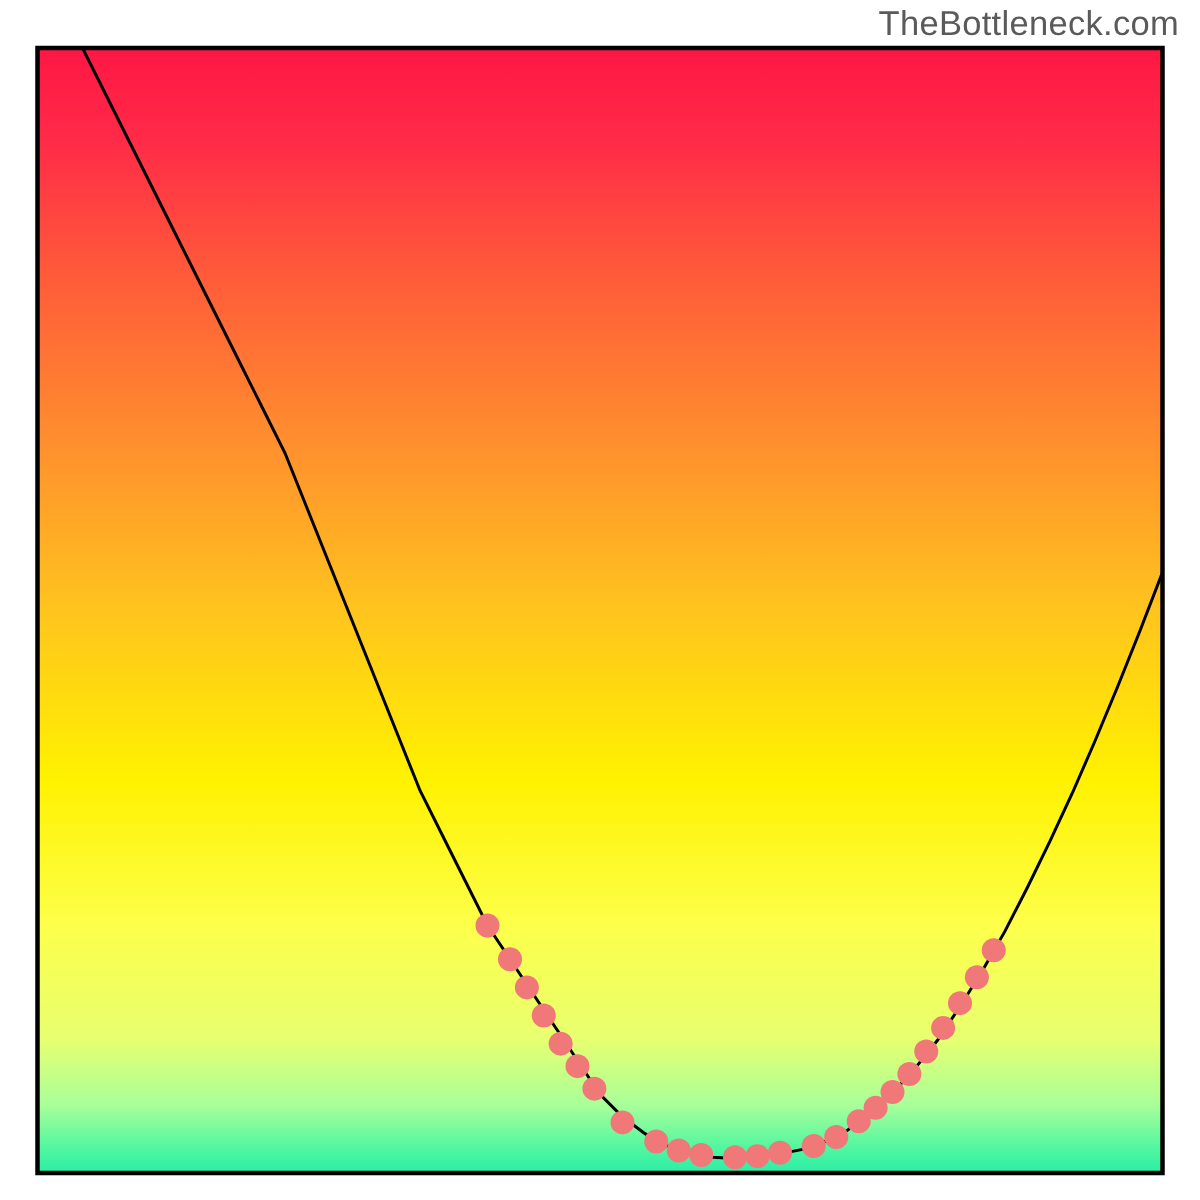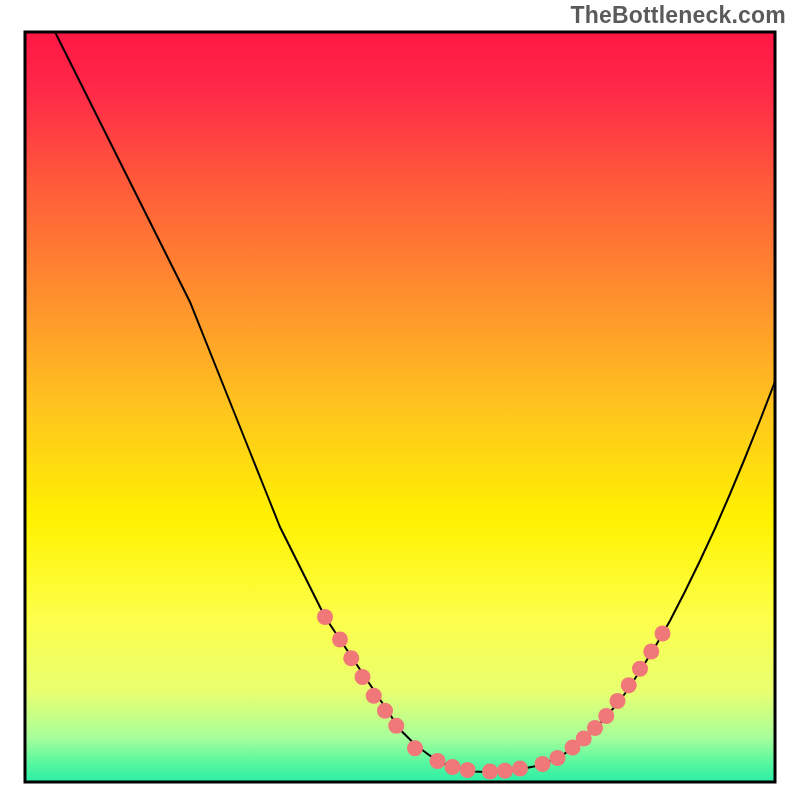--- a/index.html
+++ b/index.html
@@ -13,21 +13,21 @@
   .chart-container {
     position: relative;
     width: 800px;
     height: 800px;
   }
   .watermark {
     position: absolute;
     top: 2px;
     right: 14px;
     font-size: 23px;
-    font-weight: 700;
+    font-weight: 400;
     color: #5a5a5a;
     letter-spacing: 0.2px;
     z-index: 10;
   }
   svg {
     position: absolute;
     top: 0;
     left: 0;
   }
 </style>

